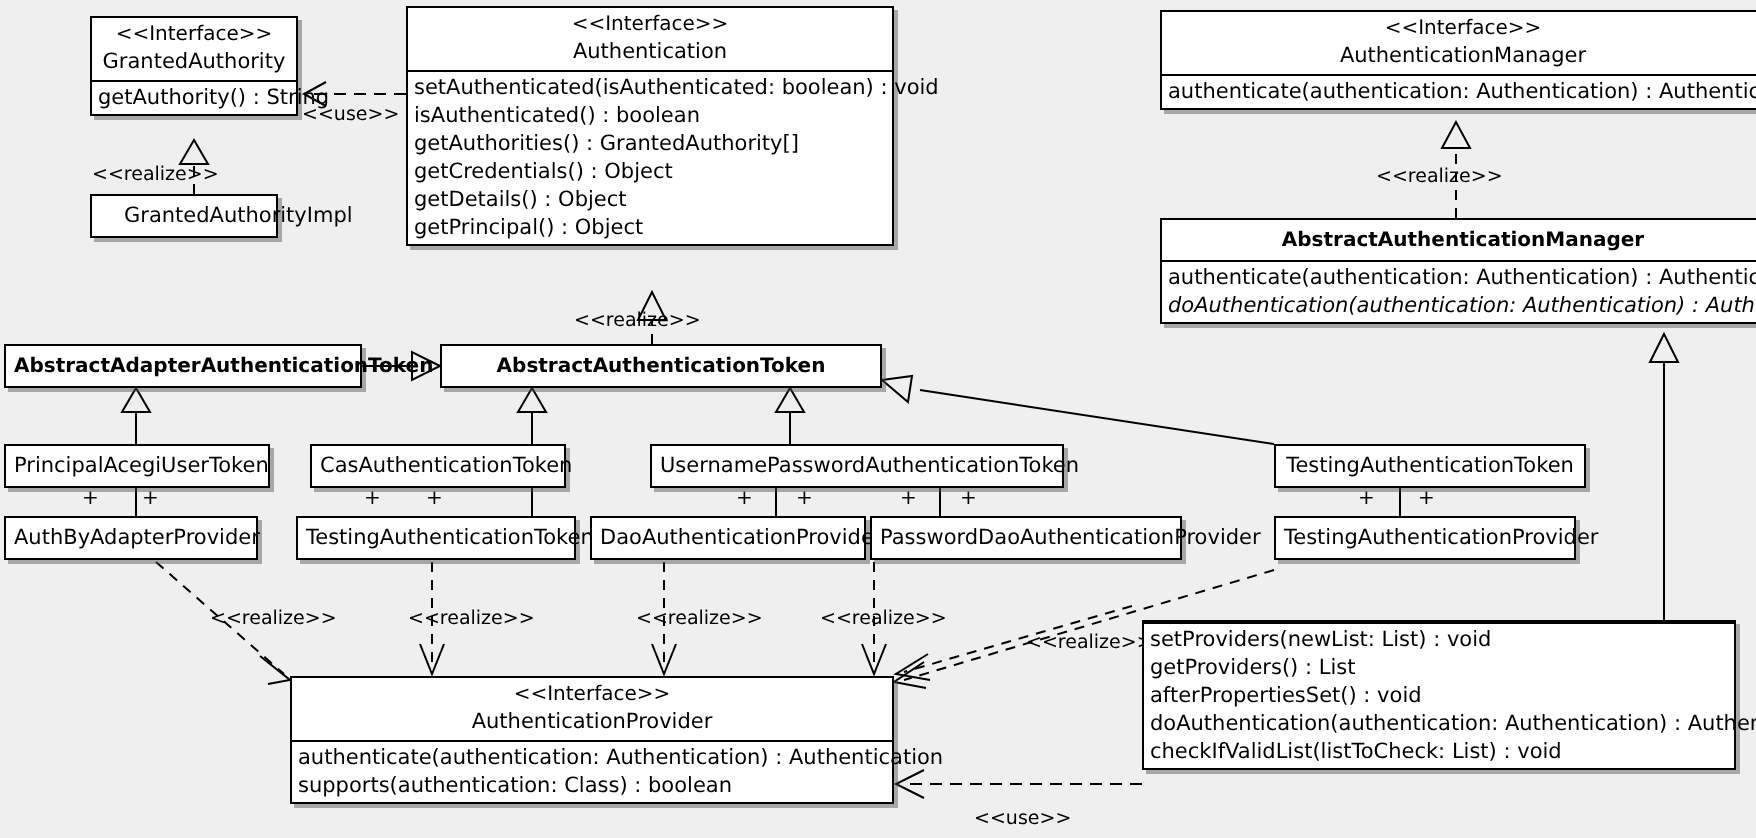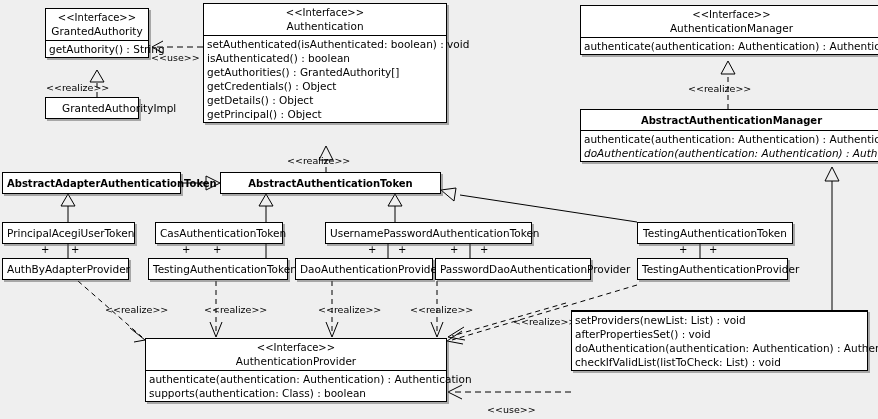--- a/index.html
+++ b/index.html
@@ -307,19 +307,20 @@
     </div>
     <div class="uml-compartment">
       <div class="uml-member">authenticate(authentication: Authentication) : Authentication</div>
       <div class="uml-member">supports(authentication: Class) : boolean</div>
     </div>
   </div>
 
   <div class="uml-box" style="left:571px; top:310px; width:297px;">
     <div class="uml-compartment">
       <div class="uml-member">setProviders(newList: List) : void</div>
+      <div class="uml-member">getProviders() : List</div>
       <div class="uml-member">afterPropertiesSet() : void</div>
       <div class="uml-member">doAuthentication(authentication: Authentication) : Authentication</div>
       <div class="uml-member">checkIfValidList(listToCheck: List) : void</div>
     </div>
   </div>
 
 </div>
 
 </body></html>

